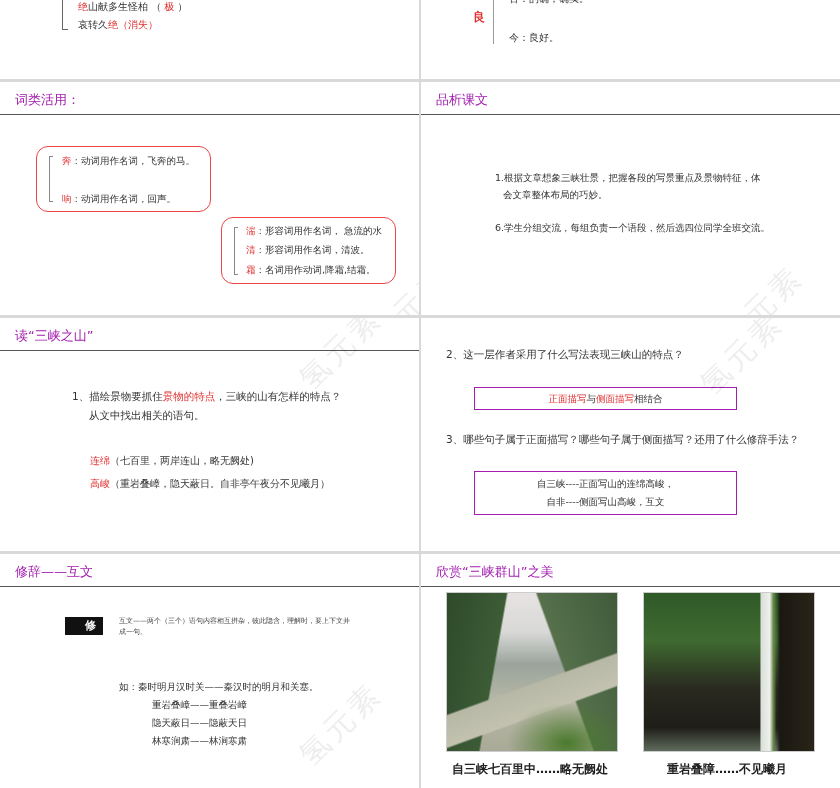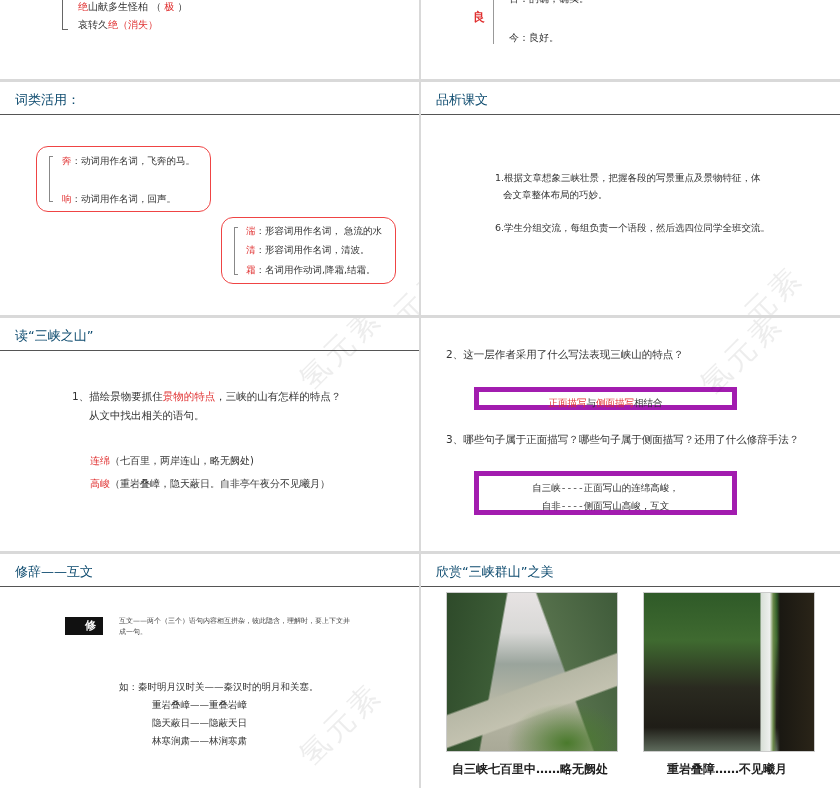--- a/index.html
+++ b/index.html
@@ -1,20 +1,20 @@
 <!DOCTYPE html>
 <html><head>
 <meta charset="utf-8">
 <style>
   * { box-sizing: border-box; margin: 0; padding: 0; }
   html, body { width: 840px; height: 788px; overflow: hidden; background: #d9d9d9; }
   body { position: relative; font-family: "DejaVu Sans", "Liberation Sans", sans-serif; color: #333; }
   .slide { position: absolute; background: #fff; overflow: hidden; }
   .s-title { position: absolute; left: 0; right: 0; top: 0; height: 33px; border-bottom: 1px solid #555; }
-  .s-title span { position: absolute; left: 15px; top: 9px; font-size: 13px; color: #0c4a6e; }
+  .s-title span { position: absolute; left: 15px; top: 9px; font-size: 13px; color: #a21caf; }
   .red { color: #e03030; }
   .wm { position: absolute; font-size: 30px; color: rgba(0,0,0,0.07); transform: rotate(-45deg); letter-spacing: 4px; pointer-events: none; white-space: nowrap; }
 
   
   #s1 { left: 0; top: 0; width: 419px; height: 79px; }
   #s1 .brk { position: absolute; left: 62px; top: -10px; width: 6px; height: 40px; border-left: 1px solid #666; border-bottom: 1px solid #666; }
   #s1 .l1 { position: absolute; left: 78px; top: 0px; font-size: 10px; }
   #s1 .l2 { position: absolute; left: 78px; top: 18px; font-size: 10px; }
 
   
@@ -37,21 +37,21 @@
   #s4 .p { position: absolute; font-size: 9.5px; white-space: nowrap; }
 
   
   #s5 { left: 0; top: 318px; width: 419px; height: 233px; }
   #s5 .p { position: absolute; font-size: 10.5px; white-space: nowrap; }
   #s5 .p2 { position: absolute; font-size: 10px; white-space: nowrap; }
 
   
   #s6 { left: 421px; top: 318px; width: 419px; height: 233px; }
   #s6 .q { position: absolute; font-size: 10.5px; white-space: nowrap; }
-  #s6 .box { position: absolute; border: 5px solid #a21caf; font-family: Liberation Mono, monospace; }
+  #s6 .box { position: absolute; border: 1px solid #a21caf; }
   #s6 .box .t { position: absolute; left: 0; right: 0; text-align: center; font-size: 9.5px; }
 
   
   #s7 { left: 0; top: 554px; width: 419px; height: 258px; }
   #s7 .tag { position: absolute; left: 65px; top: 63px; width: 38px; height: 18px; background: #111; color: #fff; font-size: 11px; font-weight: bold; text-align: left; line-height: 18px; letter-spacing: 5px; padding-left: 20px; }
   #s7 .def { position: absolute; left: 119px; top: 62px; width: 232px; font-size: 7px; line-height: 11px; color: #444; }
   #s7 .ex { position: absolute; font-size: 9.5px; white-space: nowrap; }
 
   
   #s8 { left: 421px; top: 554px; width: 419px; height: 234px; }

